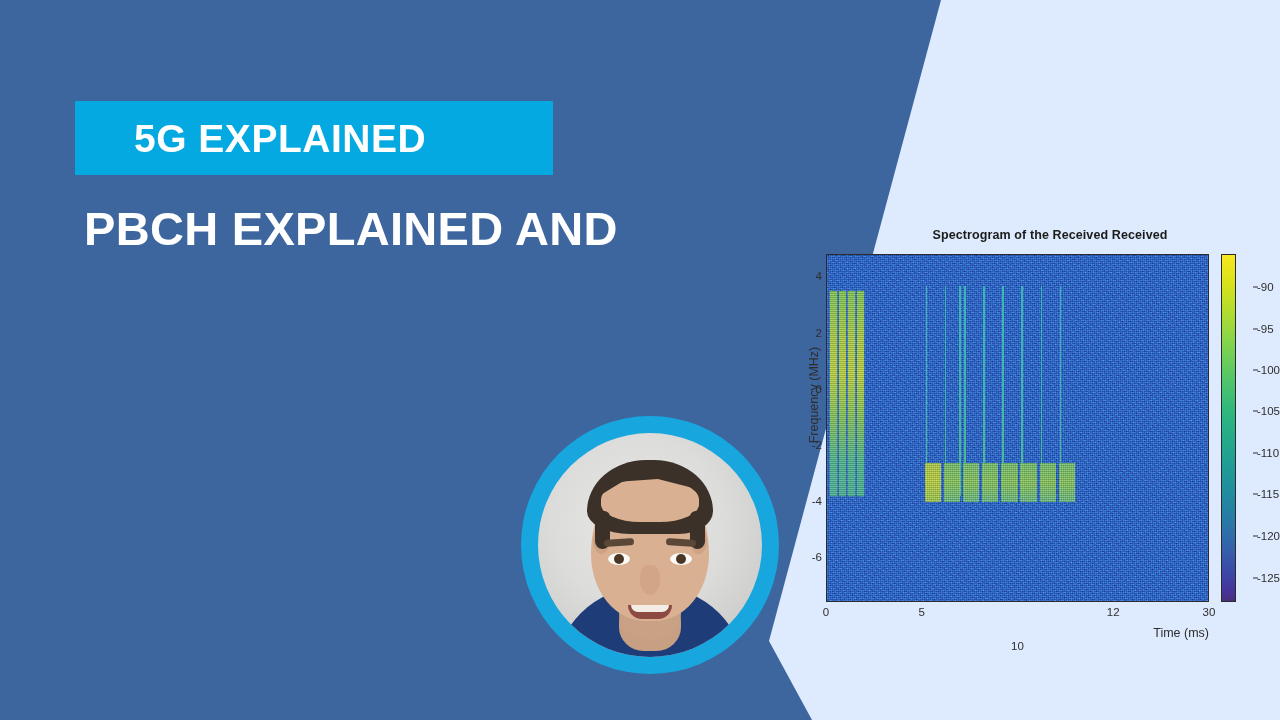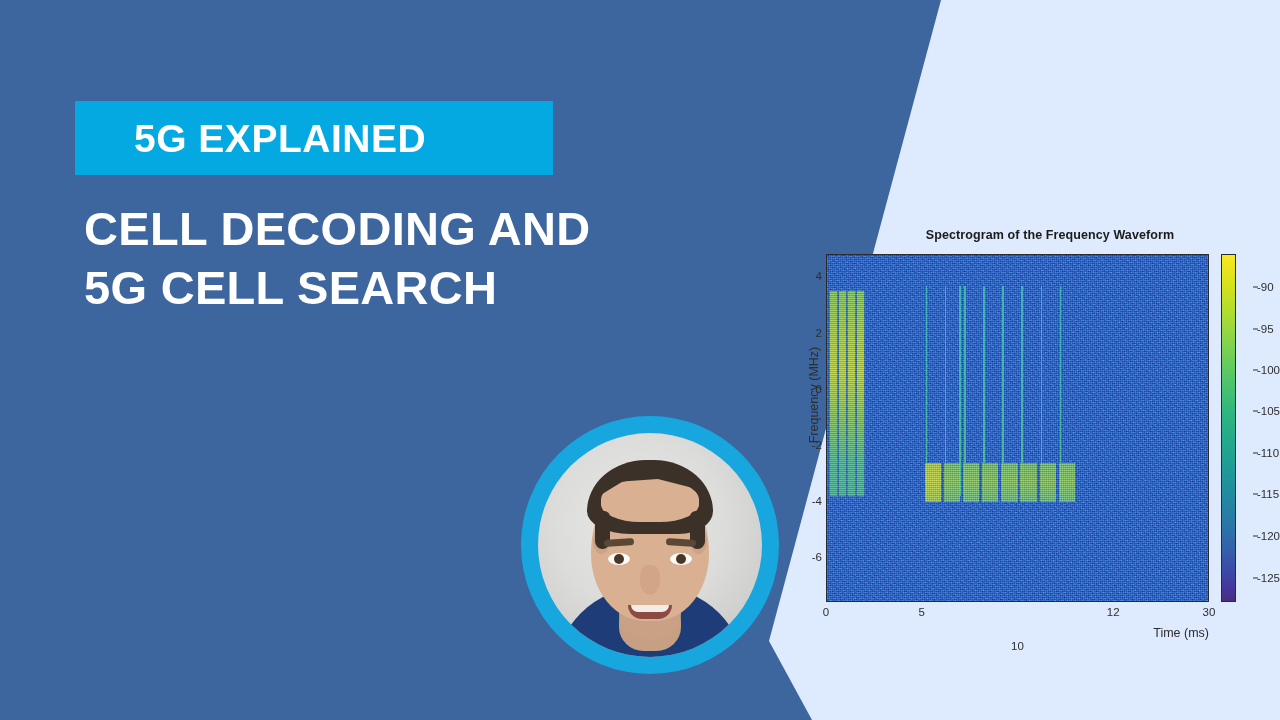--- a/index.html
+++ b/index.html
@@ -397,22 +397,21 @@
 <div id="stage">
 
   <div class="bg-dark"></div>
   <div class="light-panel"></div>
 
   <div class="kicker">
     <span class="kicker-text">5G EXPLAINED</span>
   </div>
 
   <div class="headline">
-    <span class="headline-line">CELL DECODING AND</span>
-    <span class="headline-line">5G CELL SEARCH</span>
+    <span class="headline-line">PBCH EXPLAINED AND</span>
   </div>
 
   <div class="avatar">
     <div class="avatar-photo">
       <div class="av-shirt"></div>
       <div class="av-neck"></div>
       <div class="av-head"></div>
       <div class="av-ear l"></div>
       <div class="av-ear r"></div>
       <div class="av-hair"></div>
@@ -421,21 +420,21 @@
       <div class="av-brow l"></div>
       <div class="av-brow r"></div>
       <div class="av-eye l"></div>
       <div class="av-eye r"></div>
       <div class="av-nose"></div>
       <div class="av-mouth"></div>
     </div>
   </div>
 
   <div class="chart-card">
-    <div class="chart-title">Spectrogram of the Frequency Waveform</div>
+    <div class="chart-title">Spectrogram of the Received Received</div>
 
     <div class="plot-box">
       <div class="noise"></div>
       <div id="feature-layer">
           <div class="ssb" style="left: 2.8725px; width: 6.7025px; top: 36.4839px; height: 204.871px;"></div>
           <div class="ssb" style="left: 11.873px; width: 6.7025px; top: 36.4839px; height: 204.871px;"></div>
           <div class="ssb" style="left: 21.065px; width: 6.7025px; top: 36.4839px; height: 204.871px;"></div>
           <div class="ssb" style="left: 30.257px; width: 6.7025px; top: 36.4839px; height: 204.871px;"></div>
           <div class="comb" style="left: 98.6225px; top: 30.871px; height: 210.484px;"></div>
           <div class="comb" style="left: 117.772px; top: 30.871px; height: 210.484px;"></div>

